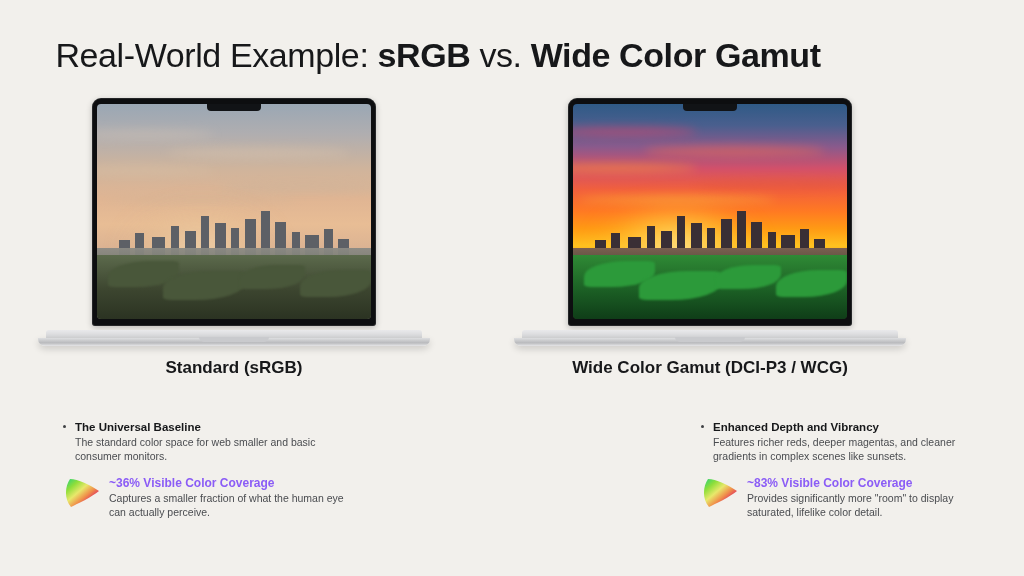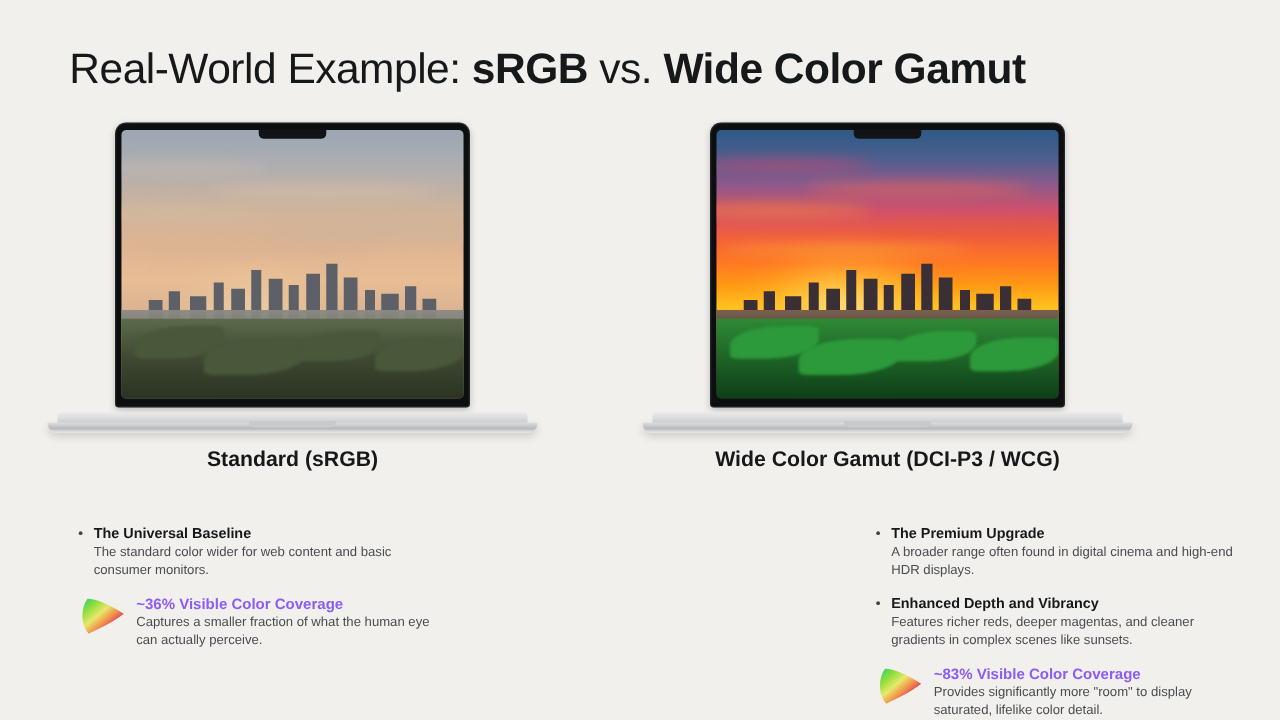--- a/index.html
+++ b/index.html
@@ -257,21 +257,21 @@
     </div>
   </div>
 
   <div class="col-head left">Standard (sRGB)</div>
   <div class="col-head right">Wide Color Gamut (DCI-P3 / WCG)</div>
 
   <div class="bullets left">
     <div class="bullet">
       <span class="dot"></span>
       <div class="b-title">The Universal Baseline</div>
-      <div class="b-desc">The standard color wider for web content and basic consumer monitors.</div>
+      <div class="b-desc">The standard color space for web smaller and basic consumer monitors.</div>
     </div>
     <div class="gamut-row">
       <span class="gamut-icon">
         <svg viewBox="0 0 40 32" width="40" height="32" aria-hidden="true">
           <defs>
             <linearGradient id="gg1" x1="0" y1="0" x2="1" y2="1">
               <stop offset="0%" stop-color="#27d17a"></stop>
               <stop offset="22%" stop-color="#8ede3a"></stop>
               <stop offset="42%" stop-color="#e8e86b"></stop>
               <stop offset="60%" stop-color="#f0904a"></stop>
@@ -283,25 +283,20 @@
         </svg>
       </span>
       <div class="g-title">~36% Visible Color Coverage</div>
       <div class="g-desc">Captures a smaller fraction of what the human eye can actually perceive.</div>
     </div>
   </div>
 
   <div class="bullets right">
     <div class="bullet">
       <span class="dot"></span>
-      <div class="b-title">The Premium Upgrade</div>
-      <div class="b-desc">A broader range often found in digital cinema and high-end HDR displays.</div>
-    </div>
-    <div class="bullet">
-      <span class="dot"></span>
       <div class="b-title">Enhanced Depth and Vibrancy</div>
       <div class="b-desc">Features richer reds, deeper magentas, and cleaner gradients in complex scenes like sunsets.</div>
     </div>
     <div class="gamut-row">
       <span class="gamut-icon">
         <svg viewBox="0 0 40 32" width="40" height="32" aria-hidden="true">
           <defs>
             <linearGradient id="gg2" x1="0" y1="0" x2="1" y2="1">
               <stop offset="0%" stop-color="#27d17a"></stop>
               <stop offset="22%" stop-color="#8ede3a"></stop>

